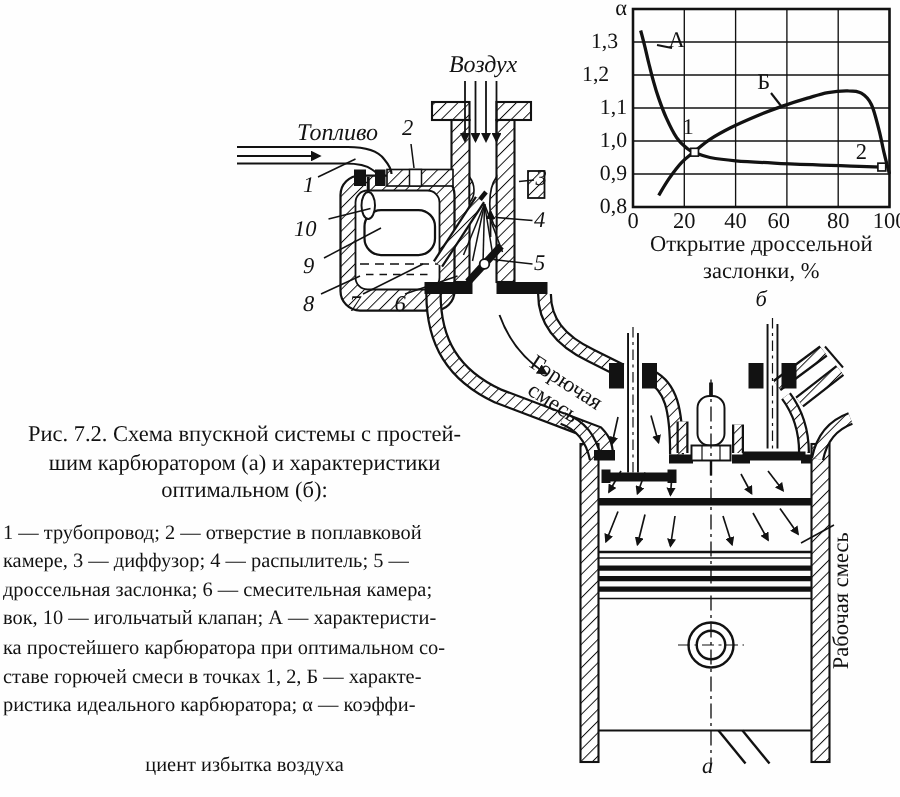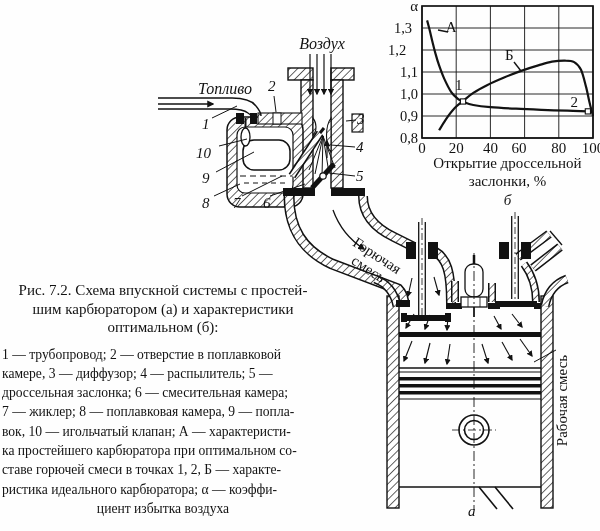--- a/index.html
+++ b/index.html
@@ -7,21 +7,21 @@
        font-family:"Liberation Serif","DejaVu Serif",serif;color:#121212;}
   #draw{position:absolute;left:0;top:0;}
   .lab{position:absolute;white-space:nowrap;color:#121212;}
   .f16{font-size:16px;font-style:italic;}
   .num{font-size:15px;font-style:italic;}
   .clab{position:absolute;font-size:14.5px;color:#121212;white-space:nowrap;}
   #chart-labels{position:absolute;left:0;top:0;width:600px;height:531px;pointer-events:none;}
   #caption{position:absolute;left:2px;top:281px;width:322px;}
   #caption .title{font-size:15px;line-height:18.5px;text-align:center;}
   #caption .legend{margin-top:8px;font-size:13.6px;line-height:19.3px;text-align:left;}
-  #caption .legend div:last-child{text-align:center;}
+  #caption .legend div:last-child{text-align:center;margin-top:20px;}
   .rot-mix{left:348px;top:227px;width:80px;font-size:15px;line-height:16px;text-align:center;
            transform:rotate(33deg);transform-origin:0 0;}
   .rot-work{left:487px;top:392px;width:150px;font-size:15px;text-align:center;
             transform:rotate(-90deg);transform-origin:center;}
   .bk{fill:none;stroke:#121212;}
   .bh{fill:none;stroke:url(#h);}
   .ln{stroke:#121212;fill:none;}
 </style>
 </head>
 <body>
@@ -288,20 +288,19 @@
 <div id="caption">
   <div class="title">
     <div>Рис. 7.2. Схема впускной системы с простей-</div>
     <div>шим карбюратором (а) и характеристики</div>
     <div>оптимальном (б):</div>
   </div>
   <div class="legend">
     <div>1 — трубопровод; 2 — отверстие в поплавковой</div>
     <div>камере, 3 — диффузор; 4 — распылитель; 5 —</div>
     <div>дроссельная заслонка; 6 — смесительная камера;</div>
-    <div>7 — жиклер; 8 — поплавковая камера, 9 — попла-</div>
     <div>вок, 10 — игольчатый клапан; А — характеристи-</div>
     <div>ка простейшего карбюратора при оптимальном со-</div>
     <div>ставе горючей смеси в точках 1, 2, Б — характе-</div>
     <div>ристика идеального карбюратора; α — коэффи-</div>
     <div>циент избытка воздуха</div>
   </div>
 </div>
 
 </body></html>

